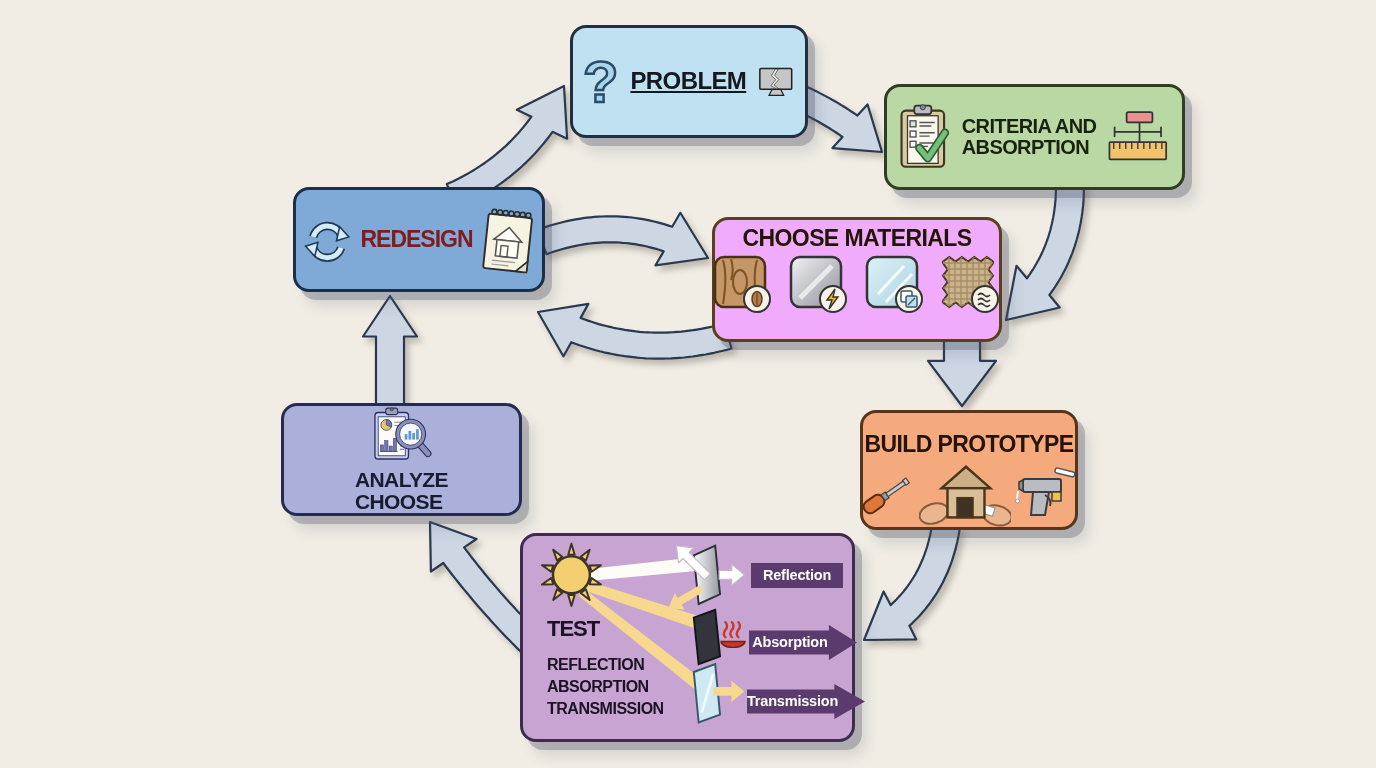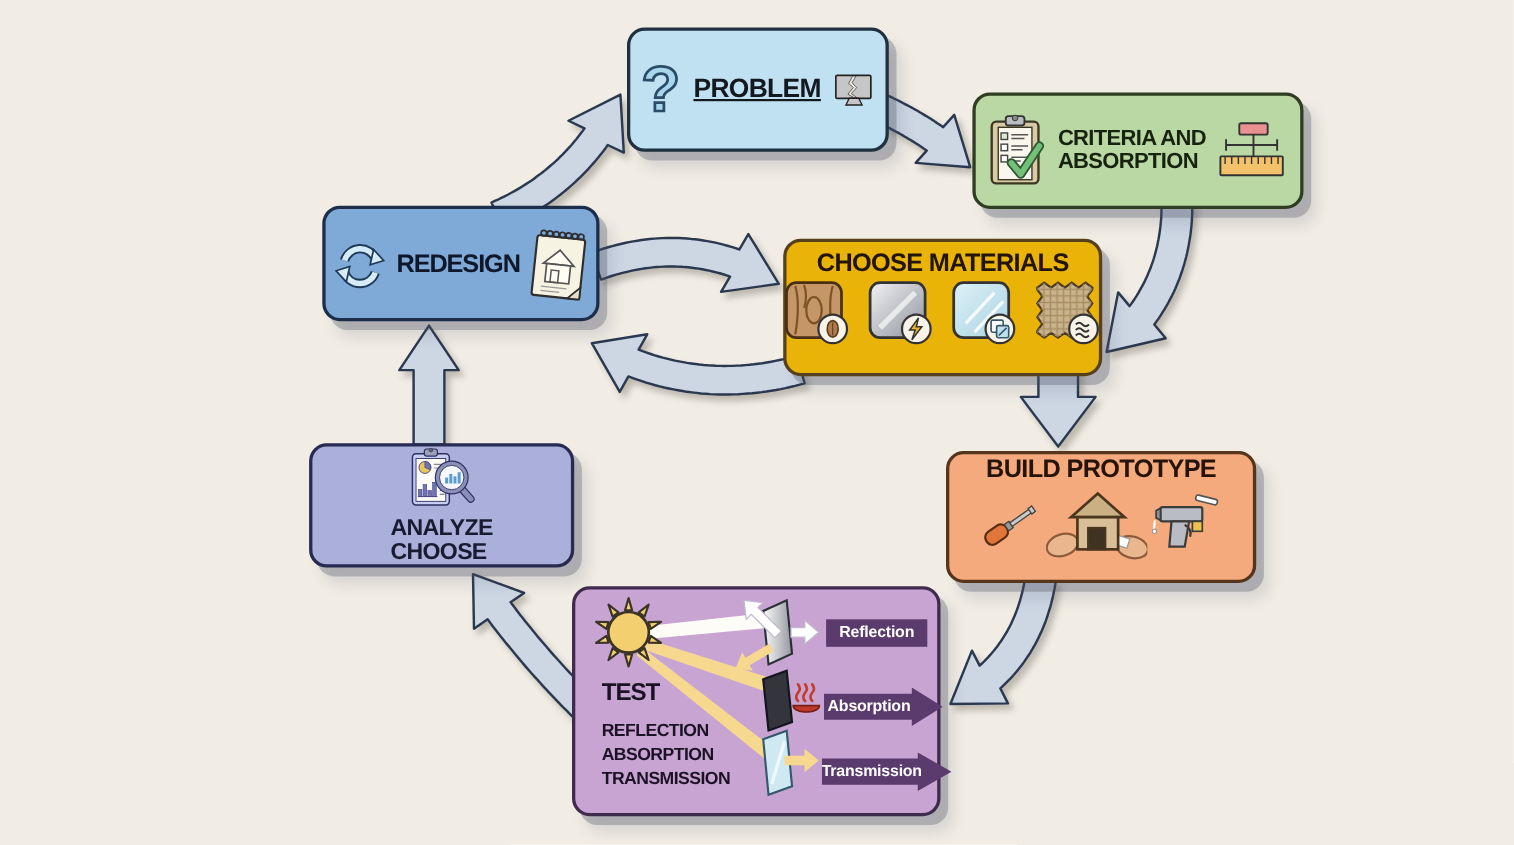--- a/index.html
+++ b/index.html
@@ -21,29 +21,29 @@
   .n-criteria{left:884px;top:84px;width:301px;height:106px;gap:10px;padding:0 12px;}
   .n-criteria .nlabel{font-size:20px;white-space:nowrap;flex:1;text-align:left;color:#17220f;}
 
   
   .n-materials{left:712px;top:217px;width:290px;height:125px;flex-direction:column;justify-content:flex-start;padding-top:7px;gap:3px;}
   .n-materials .nlabel{font-size:23px;color:#221505;}
   .swatch-row{display:flex;gap:14px;justify-content:center;}
 
   
   .n-redesign{left:293px;top:187px;width:252px;height:105px;justify-content:center;gap:10px;padding:0 8px;}
-  .n-redesign .nlabel{font-size:23px;color:#0f172a;letter-spacing:-1px;}
+  .n-redesign .nlabel{font-size:23px;color:#7f1d1d;letter-spacing:-1px;}
   .notepad{transform:rotate(6deg);}
 
   
   .n-analyze{left:281px;top:403px;width:241px;height:113px;gap:6px;padding:0 8px;flex-direction:column;}
   .n-analyze .nlabel{font-size:21px;color:#191b30;}
 
   
-  .n-build{left:860px;top:410px;width:282px;height:120px;flex-direction:column;justify-content:flex-start;padding-top:2px;gap:0px;}
+  .n-build{left:860px;top:410px;width:218px;height:120px;flex-direction:column;justify-content:flex-start;padding-top:20px;gap:0px;}
   .n-build .nlabel{font-size:23px;color:#26130a;}
   .build-row{display:flex;align-items:center;justify-content:center;gap:4px;}
 
   
   .n-test{left:520px;top:533px;width:335px;height:209px;display:block;}
   #test-svg{position:absolute;left:0;top:0;width:100%;height:100%;z-index:1;}
   .test-title{position:absolute;left:24px;top:80px;z-index:3;font-size:22px;font-weight:700;color:#1c1226;letter-spacing:-1px;}
   .test-lines{position:absolute;left:24px;top:118px;z-index:3;font-size:16px;font-weight:700;color:#1c1226;line-height:22px;letter-spacing:-.5px;}
   .banner{position:absolute;z-index:2;background:#5b3a6d;color:#fff;font-weight:700;font-size:14.5px;text-align:center;letter-spacing:-.2px;box-sizing:border-box;}
   .banner-rect{left:228px;top:27px;width:92px;height:25px;line-height:25px;}
@@ -100,21 +100,21 @@
       <rect x="24" y="3" width="30" height="12" rx="2" fill="#e99191" stroke="#333" stroke-width="2"></rect>
       <line x1="39" y1="15" x2="39" y2="38" stroke="#333" stroke-width="2"></line>
       <line x1="10" y1="26" x2="64" y2="26" stroke="#333" stroke-width="2"></line>
       <line x1="10" y1="20" x2="10" y2="32" stroke="#333" stroke-width="2"></line>
       <line x1="64" y1="20" x2="64" y2="32" stroke="#333" stroke-width="2"></line>
       <rect x="4" y="38" width="66" height="20" rx="1" fill="#f2c36b" stroke="#333" stroke-width="2"></rect>
       <path d="M9,38 V46 M16,38 V46 M23,38 V46 M30,38 V46 M37,38 V46 M44,38 V46 M51,38 V46 M58,38 V46 M65,38 V46" stroke="#333" stroke-width="1.5"></path>
     </svg>
   </div>
 
-  <div class="node n-materials" style="background: #eab308; border-color: rgb(87, 64, 28);">
+  <div class="node n-materials" style="background: #f0abfc; border-color: rgb(87, 64, 28);">
     <div class="nlabel">CHOOSE MATERIALS</div>
     <div class="swatch-row">
       <svg width="62" height="62" viewBox="0 0 62 62">
         <rect x="3" y="3" width="50" height="50" rx="9" fill="#c59666" stroke="#4a2f14" stroke-width="2.5"></rect>
         <ellipse cx="28" cy="28" rx="7" ry="12" fill="none" stroke="#7d5226" stroke-width="2"></ellipse>
         <path d="M11,6 C15,20 13,38 11,50 M45,6 C41,20 43,38 45,50 M19,5 C22,14 21,20 19,26 M37,36 C35,44 36,48 37,51" fill="none" stroke="#7d5226" stroke-width="2"></path>
         <circle cx="45" cy="45" r="13" fill="#f8f3e8" stroke="#333" stroke-width="2"></circle>
         <ellipse cx="45" cy="45" rx="5" ry="7.5" fill="#b07c4f" stroke="#5e3c1b" stroke-width="1.5"></ellipse>
         <path d="M45,39 V51" stroke="#5e3c1b" stroke-width="1"></path>
       </svg>

